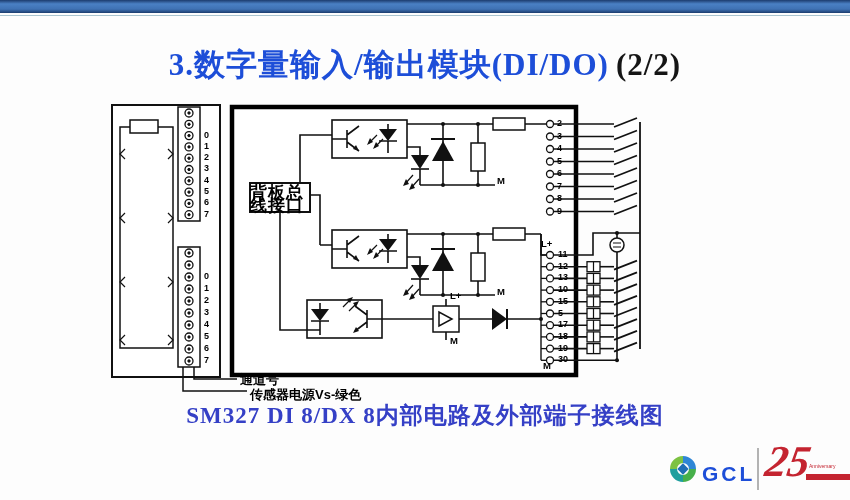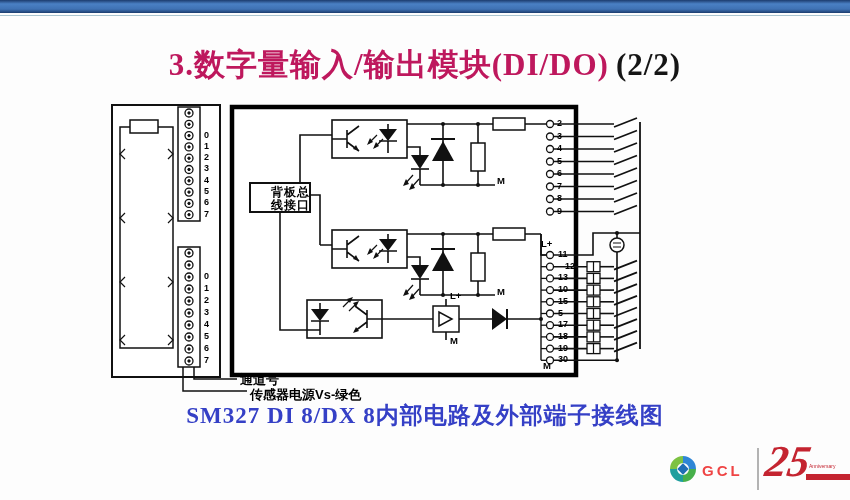--- a/index.html
+++ b/index.html
@@ -4,34 +4,34 @@
 <style>
   html,body{margin:0;padding:0}
   body{width:850px;height:500px;position:relative;background:#fdfdfd;overflow:hidden;
        font-family:"Liberation Sans",sans-serif}
   .topbar{position:absolute;left:0;top:0;width:850px;height:13px;
           background:linear-gradient(180deg,#1c3c6e 0%,#4a80c4 30%,#3f72b4 70%,#1c3c6e 100%)}
   .topbar-line{position:absolute;left:0;top:15px;width:850px;height:1px;background:#aac4cf}
   .title{position:absolute;left:0;top:44px;width:850px;text-align:center;
          font-family:"Liberation Serif","DejaVu Serif",serif;font-size:31px;font-weight:bold;
          letter-spacing:1px;white-space:nowrap}
-  .t-red{color:#be185d}
+  .t-red{color:#1d4ed8}
   .t-black{color:#151515;margin-left:7px}
   .caption{position:absolute;left:0;top:400px;width:850px;text-align:center;
            font-family:"Liberation Serif","DejaVu Serif",serif;font-size:23px;font-weight:bold;
            color:#3540c6;letter-spacing:1px;white-space:nowrap}
   .diagram{position:absolute;left:95px;top:95px;width:620px;height:310px}
   .lbl{position:absolute;color:#000;line-height:1;font-weight:bold;white-space:nowrap}
   .num{position:absolute;font:bold 9px "Liberation Sans",sans-serif;color:#000;line-height:1}
-  .busbox-text{left:250px;top:186px;width:60px;text-align:right;font-size:12px;letter-spacing:1px}
+  .busbox-text{left:250px;top:186px;width:60px;text-align:left;font-size:17px;letter-spacing:1px}
   .busbox-text span{display:block;line-height:13px}
   .small-note{font-size:13px}
   .tag{font-size:9.5px}
-  .gcl-text{position:absolute;left:702px;top:462px;font-size:15px;font-weight:bold;
-            color:#ef4444;letter-spacing:3px}
+  .gcl-text{position:absolute;left:702px;top:462px;font-size:21px;font-weight:bold;
+            color:#1d4ed8;letter-spacing:3px}
   .divider{position:absolute;left:757px;top:448px;width:2px;height:42px;background:#b3b3b3}
   .anniv-num{position:absolute;left:766px;top:440px;font-family:"Liberation Serif","DejaVu Serif",serif;
              font-size:44px;font-style:italic;font-weight:bold;color:#c42430;transform:skewX(-10deg);line-height:1}
   .anniv-txt{position:absolute;left:809px;top:464px;font-size:5px;color:#c42430;line-height:1}
   .anniv-bar{position:absolute;left:806px;top:474px;width:44px;height:6px;background:#c42430}
 </style>
 </head>
 <body>
 
 <div class="topbar"></div>
@@ -305,21 +305,21 @@
     <span class="num" style="left: 204px; top: 356px;">7</span>
     <span class="num" style="left: 557px; top: 119px;">2</span>
     <span class="num" style="left: 557px; top: 131.5px;">3</span>
     <span class="num" style="left: 557px; top: 144px;">4</span>
     <span class="num" style="left: 557px; top: 156.5px;">5</span>
     <span class="num" style="left: 557px; top: 169px;">6</span>
     <span class="num" style="left: 557px; top: 181.5px;">7</span>
     <span class="num" style="left: 557px; top: 194px;">8</span>
     <span class="num" style="left: 557px; top: 206.5px;">9</span>
     <span class="num" style="left: 558px; top: 250px;">11</span>
-    <span class="num" style="left: 558px; top: 261.7px; margin-left: 7px;">12</span>
+    <span class="num" style="left: 558px; top: 261.7px;">12</span>
     <span class="num" style="left: 558px; top: 273.4px;">13</span>
     <span class="num" style="left: 558px; top: 285.1px;">10</span>
     <span class="num" style="left: 558px; top: 296.8px;">15</span>
     <span class="num" style="left: 558px; top: 308.5px;">5</span>
     <span class="num" style="left: 558px; top: 320.2px;">17</span>
     <span class="num" style="left: 558px; top: 331.9px;">18</span>
     <span class="num" style="left: 558px; top: 343.6px; text-align: center;">19</span>
     <span class="num" style="left: 558px; top: 355.3px;">30</span>
   </div>
 

